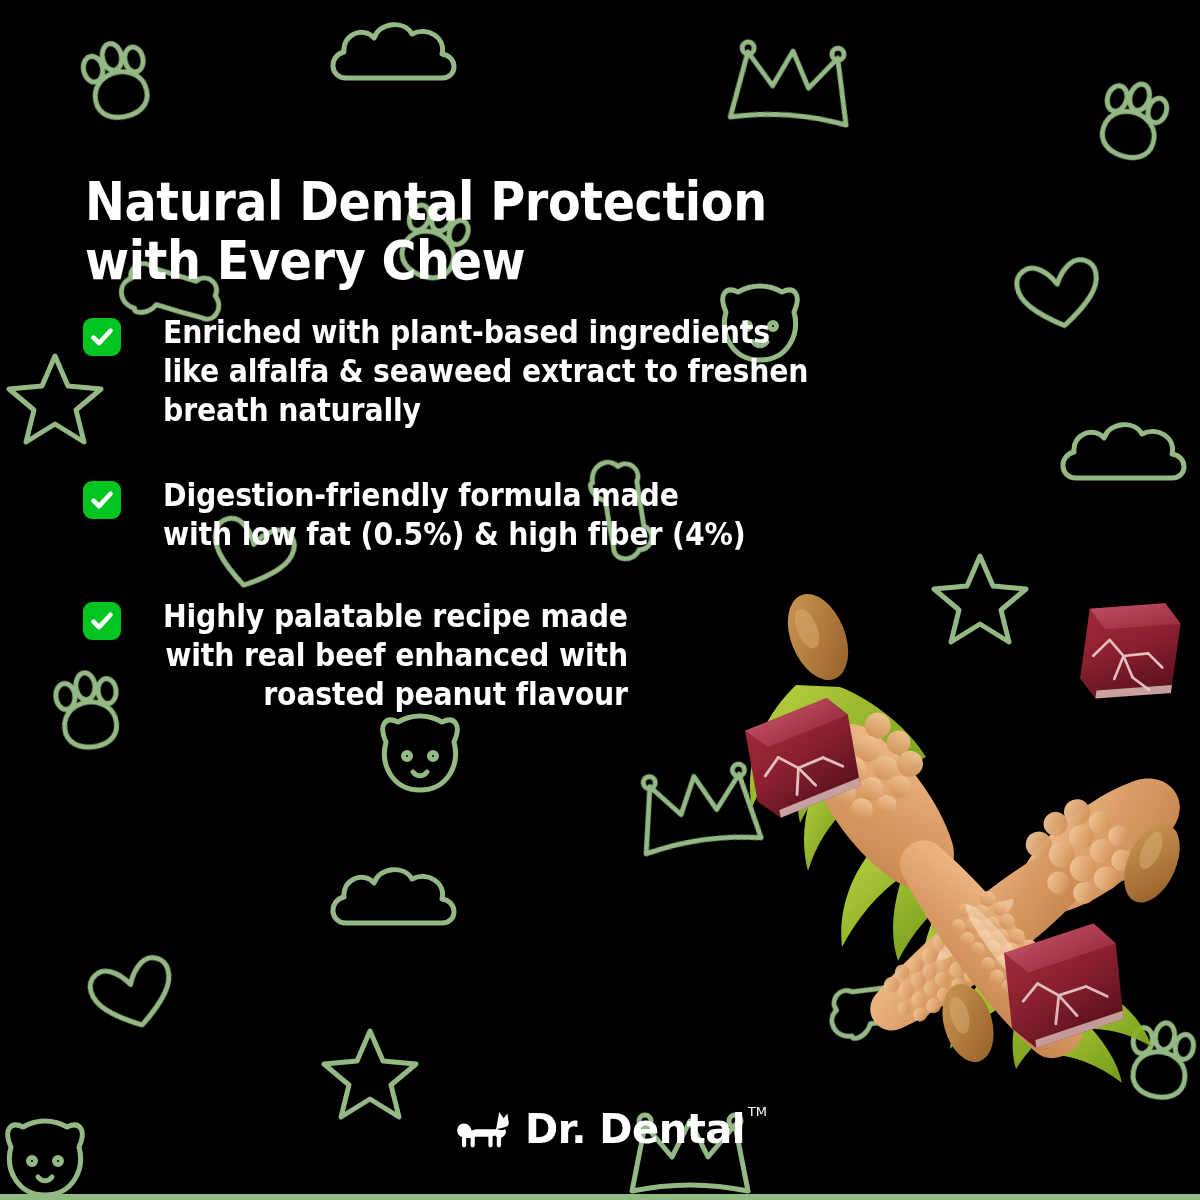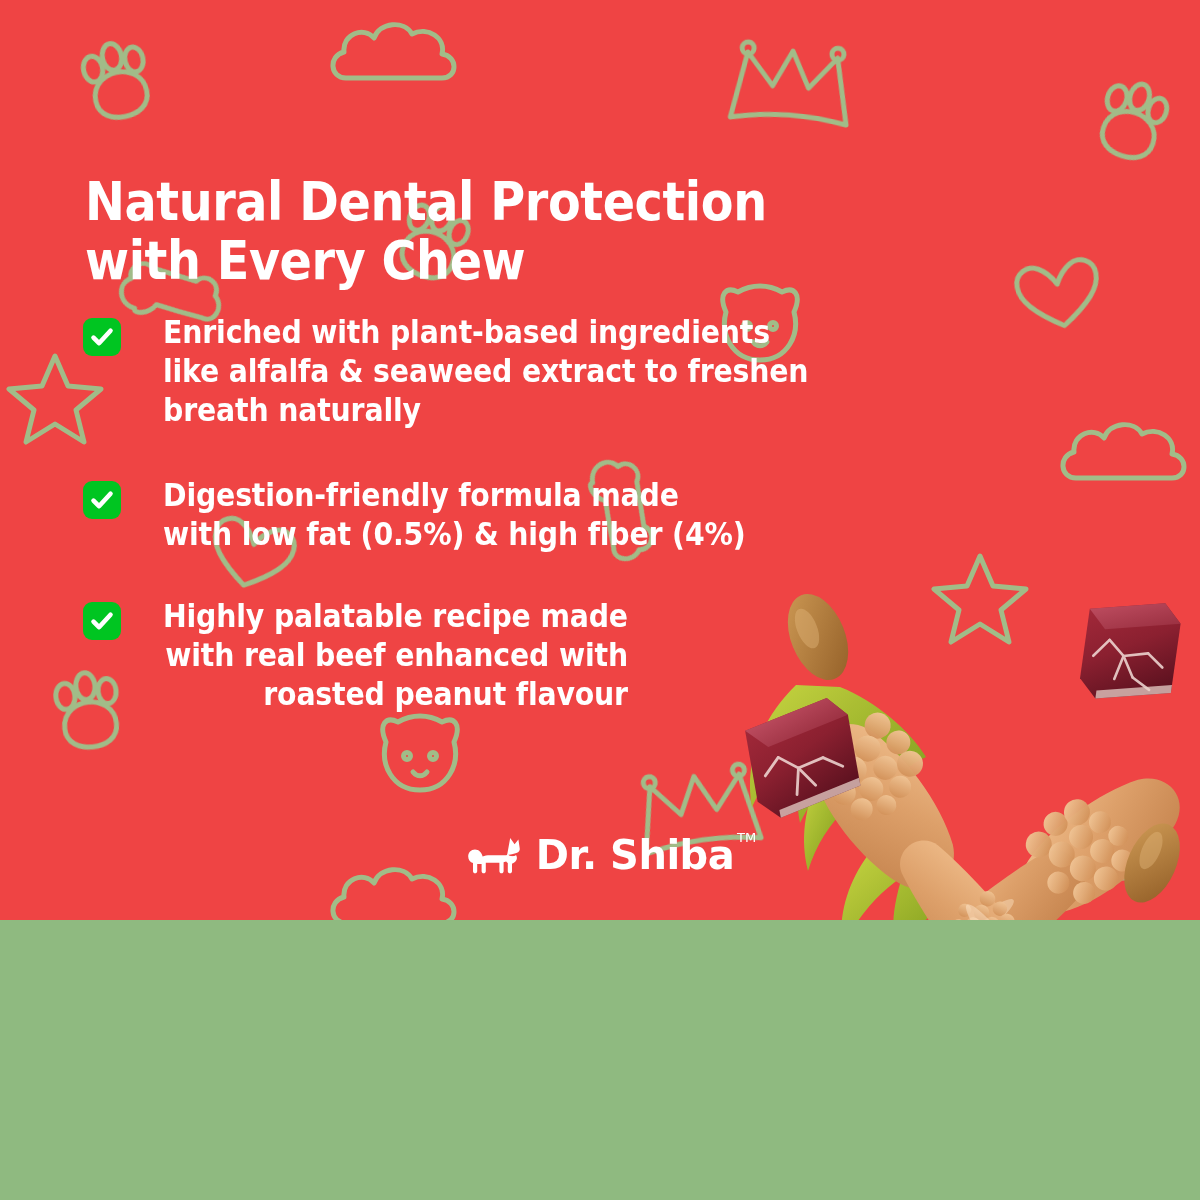--- a/index.html
+++ b/index.html
@@ -1,21 +1,21 @@
 <!DOCTYPE html>
 <html><head>
 <meta charset="utf-8">
 <style>
   html,body{margin:0;padding:0;}
   body{
     width:1200px;height:1200px;overflow:hidden;
     font-family:"DejaVu Sans","Liberation Sans",sans-serif;
     background:#8FBA80;
   }
-  .canvas{position:relative;width:1200px;height:920px;overflow:hidden;background:#ef4444;}
+  .canvas{position:relative;width:1200px;height:1194px;overflow:hidden;background:#000000;}
 
   
   .bg-pattern{position:absolute;inset:0;width:1200px;height:1200px;pointer-events:none;}
 
   
   .headline{
     position:absolute;left:85px;top:136px;width:860px;
     color:#FFFFFF;font-weight:700;font-size:53px;line-height:1.13;
     letter-spacing:-0.4px;
     font-family:"DejaVu Sans","Liberation Sans",sans-serif;
@@ -340,18 +340,18 @@
                  C48.0 24.4 49.4 23.0 50.0 21.4
                  C46.8 23.2 43.0 23.0 41.2 20.6
                  Z"></path>
         <path fill="#FFFFFF" d="M41.6 20.0 C43.4 22.6 47.2 22.8 50.2 21.2
                  C51.8 24.4 50.6 27.6 47.0 29.2
                  C44.2 30.4 41.2 29.4 40.0 27.0
                  C39.0 25.0 39.8 21.8 41.6 20.0 Z"></path>
       </svg>
     </span>
     <span class="brand-name">
-      <span>Dr. Shiba</span>
+      <span>Dr. Dental</span>
       <sup class="brand-tm">TM</sup>
     </span>
   </div>
 
 </div>
 
 </body></html>

